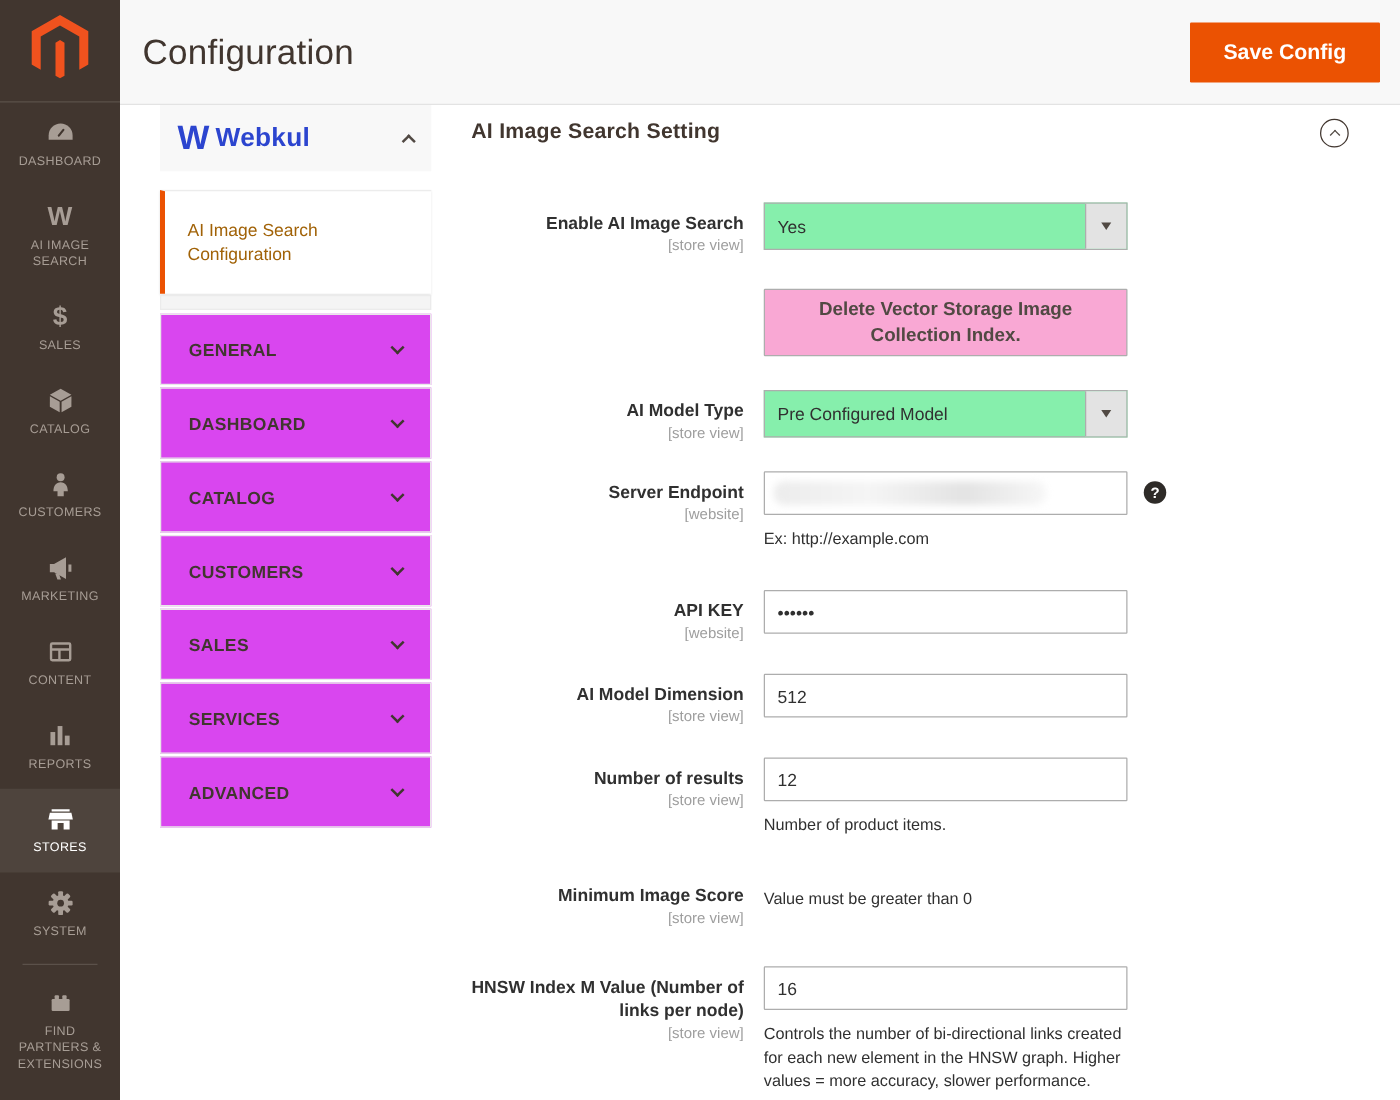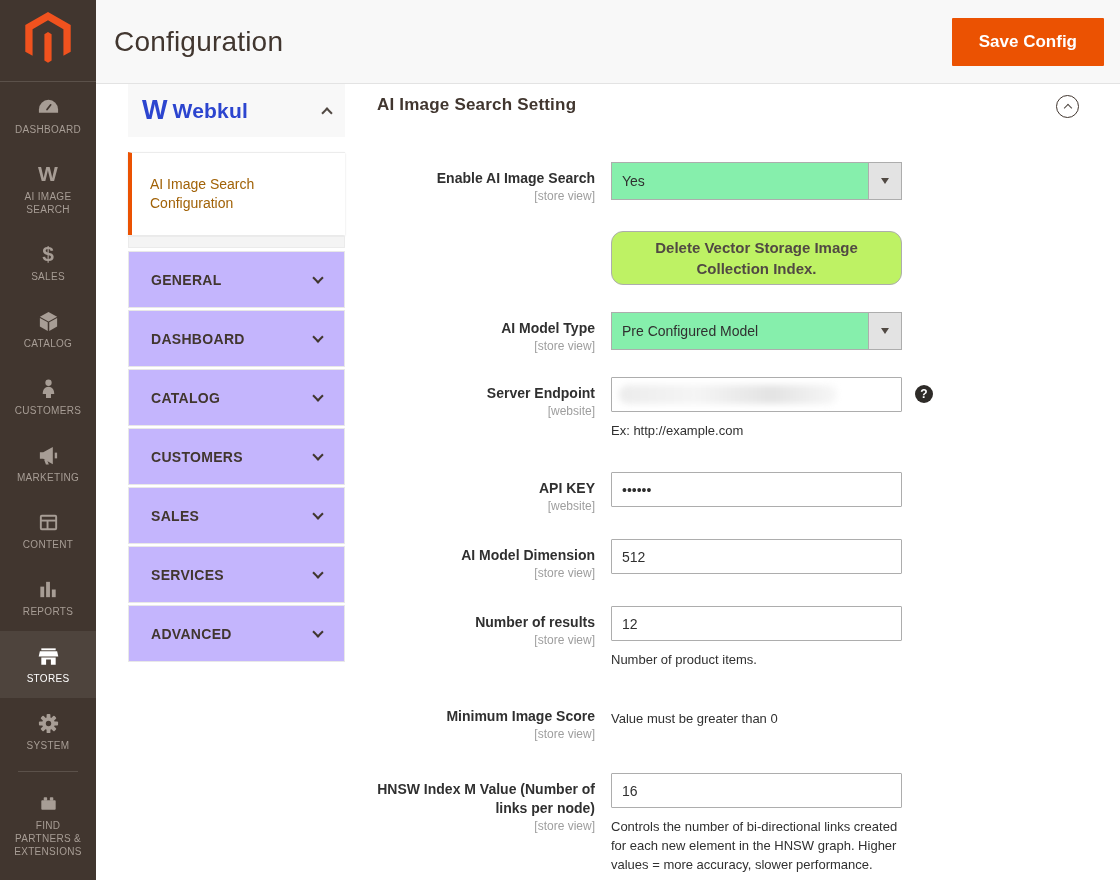--- a/index.html
+++ b/index.html
@@ -40,21 +40,21 @@
   .chev.up { transform:rotate(-135deg); }
   .chev.down { transform:rotate(45deg); margin-top:-4px; }
 
   .active-item { margin-top:15px; background:#fff; border-top:1px solid #ececec;
                  border-left:4px solid #eb5202; box-shadow:0 1px 2px rgba(0,0,0,.12);
                  padding:22px 14px 22px 18px; cursor:pointer; }
   .active-item span { font-size:14px; font-weight:400; color:#a16207; line-height:19px; }
   .nav-strip { height:12px; background:#f4f4f4; border:1px solid #ebebeb; margin-top:1px; }
 
   .accordion { margin-top:3px; }
-  .acc-row { height:57px; background:#c4b5fd; border:1px solid #e8e8e8; margin-top:2px;
+  .acc-row { height:57px; background:#d946ef; border:1px solid #e8e8e8; margin-top:2px;
              display:flex; align-items:center; justify-content:space-between; padding:0 22px; cursor:pointer; }
   .acc-row span.acc-label { font-size:14px; font-weight:700; color:#41362f; letter-spacing:.3px; }
   .acc-row .chev { border-color:#41362f; }
 
   
   .content { position:absolute; left:377px; top:84px; width:702px; }
   .section-head { display:flex; align-items:flex-start; justify-content:space-between; padding-top:11px; }
   .section-title { font-size:17px; font-weight:700; color:#41362f; letter-spacing:.2px; }
   .collapse-btn { width:23px; height:23px; border:1px solid #41362f; border-radius:50%;
                   display:flex; align-items:center; justify-content:center; cursor:pointer; background:#fff; }
@@ -77,21 +77,21 @@
   .txt-input { width:100%; height:35px; border:1px solid #adadad; border-radius:1px; background:#fff;
                padding:0 10px; font-size:14px; color:#303030; font-family:"Liberation Sans",sans-serif; }
   .blur-blob { position:absolute; left:8px; top:8px; width:218px; height:19px; border-radius:9px;
                background:linear-gradient(90deg,#ececec,#f5f5f5 35%,#e3e3e3 70%,#f7f7f7);
                filter:blur(3px); pointer-events:none; }
   .help { position:absolute; right:-31px; top:8px; width:18px; height:18px; border-radius:50%;
           background:#2e2b28; color:#fff; font-size:12px; font-weight:700;
           display:flex; align-items:center; justify-content:center; cursor:pointer; }
   .note { margin-top:9px; font-size:13px; color:#303030; line-height:19px; }
 
-  .gray-btn { width:100%; background:#bef264; border:1px solid #adadad; border-radius:12px;
+  .gray-btn { width:100%; background:#f9a8d4; border:1px solid #adadad; border-radius:1px;
               color:#514943; font-size:15px; font-weight:700; line-height:21px; padding:5px 18px;
               font-family:"Liberation Sans",sans-serif; cursor:pointer; min-height:53px; }
 
   .mb28{margin-bottom:28px}.mb27{margin-bottom:27px}.mb24{margin-bottom:24px}
   .mb32{margin-bottom:32px}.mb26{margin-bottom:26px}.mb31{margin-bottom:31px}
 </style>
 </head>
 <body>
 
 <div class="screen">

